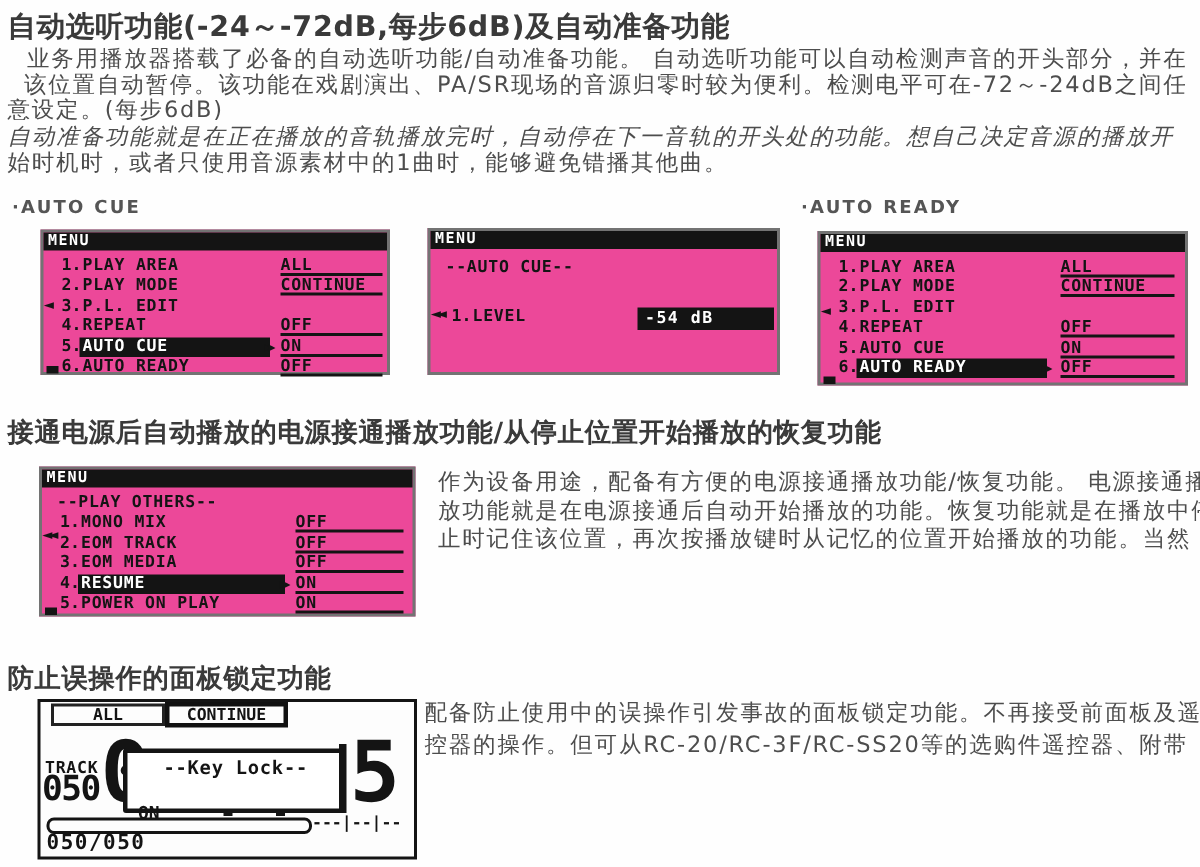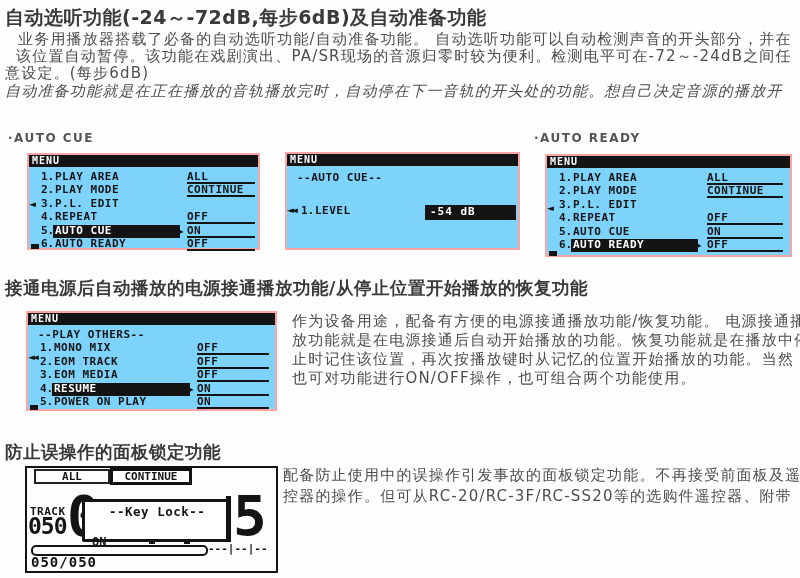--- a/index.html
+++ b/index.html
@@ -8,21 +8,21 @@
   .abs{position:absolute;}
   .h{font-weight:bold;color:#3a3a3a;letter-spacing:0.5px;white-space:nowrap;}
   #h1{left:5px;top:5px;font-size:19px;}
   #h2{left:5px;top:276px;font-size:17.5px;}
   #h3{left:5px;top:440px;font-size:17.5px;}
   .bline{position:absolute;white-space:nowrap;font-size:15px;color:#4d4d4d;letter-spacing:1.2px;line-height:16px;}
   .indent{padding-left:13px;}
   .sublabel{position:absolute;font-size:12px;color:#555;letter-spacing:1.5px;white-space:nowrap;font-weight:bold;}
 
   
-  .lcdmenu{position:absolute;background:#7dd3fc;border:2px solid #fca5a5;box-sizing:border-box;padding-left:24px;}
+  .lcdmenu{position:absolute;background:#ec4899;border:2px solid #737373;box-sizing:border-box;padding-left:24px;}
   .mhead{position:absolute;left:0;top:0;right:0;height:12px;background:#141414;color:#fff;
          font:bold 10px "DejaVu Sans Mono",monospace;line-height:12px;padding-left:3px;letter-spacing:1px;}
   .mbody{position:absolute;left:0;right:0;top:13px;bottom:0;padding-top:3px;}
   .mrow{position:relative;height:13.4px;font:bold 11px "DejaVu Sans Mono",monospace;color:#141414;line-height:12px;}
   .mnum{position:absolute;left:12px;}
   .mlbl{position:absolute;left:26px;letter-spacing:0.5px;}
   .mval{position:absolute;left:158px;width:68px;border-bottom:2px solid #141414;height:11px;letter-spacing:0.5px;}
   .mval.noline{border-bottom:none;}
   .sel .mlbl{left:24px;width:125px;background:#141414;color:#fff;padding:0 0 1px 2px;}
   .marr{position:absolute;left:147px;top:1px;font-size:8px;letter-spacing:-2px;}
@@ -63,20 +63,21 @@
 </head>
 <body>
 
 <div id="page">
 
   <div id="h1" class="abs h">自动选听功能(-24～-72dB,每步6dB)及自动准备功能</div>
   <div class="bline indent" style="left:5px;top:31px;">业务用播放器搭载了必备的自动选听功能/自动准备功能。 自动选听功能可以自动检测声音的开头部分，并在</div>
   <div class="bline" style="left:5px;top:48px;margin-left:11px;">该位置自动暂停。该功能在戏剧演出、PA/SR现场的音源归零时较为便利。检测电平可在-72～-24dB之间任</div>
   <div class="bline" style="left:5px;top:65px;">意设定。(每步6dB)</div>
   <div class="bline" style="left:5px;top:83px;font-style:italic;">自动准备功能就是在正在播放的音轨播放完时，自动停在下一音轨的开头处的功能。想自己决定音源的播放开</div>
+  <div class="bline" style="left:5px;top:100px;">始时机时，或者只使用音源素材中的1曲时，能够避免错播其他曲。</div>
 
   <div class="sublabel" style="left:8px;top:131px;">·AUTO CUE</div>
   <div class="sublabel" style="left:534px;top:131px;">·AUTO READY</div>
 
   <div id="menu1" class="lcdmenu" style="left:27px;top:153px;width:233px;height:97px;">
     <div class="mhead">MENU</div>
     <div class="mbody">
       <div class="mrow">
           <span class="mnum">1.</span>
           <span class="mlbl">PLAY AREA</span>
@@ -202,21 +203,20 @@
           <span class="mval">ON</span>
         </div>
     </div>
     <span class="pmark" style="top:40px;">◄◄</span>
     <span class="smark"></span>
   </div>
 
   <div class="bline" style="left:292px;top:313px;">作为设备用途，配备有方便的电源接通播放功能/恢复功能。 电源接通播</div>
   <div class="bline" style="left:292px;top:332px;">放功能就是在电源接通后自动开始播放的功能。恢复功能就是在播放中停</div>
   <div class="bline" style="left:292px;top:351px;">止时记住该位置，再次按播放键时从记忆的位置开始播放的功能。当然，</div>
-  <div class="bline" style="left:292px;top:370px;">也可对功能进行ON/OFF操作，也可组合两个功能使用。</div>
 
   <div id="h3" class="abs h">防止误操作的面板锁定功能</div>
 
   <div id="lcd">
     <div id="tab-all" class="tab">ALL</div>
     <div id="tab-cont" class="tab">CONTINUE</div>
     <div id="trk-lbl">TRACK</div>
     <div id="trk-num">050</div>
     <div id="bigd-left" class="bigd">0</div>
     <div id="bigbar"></div>

